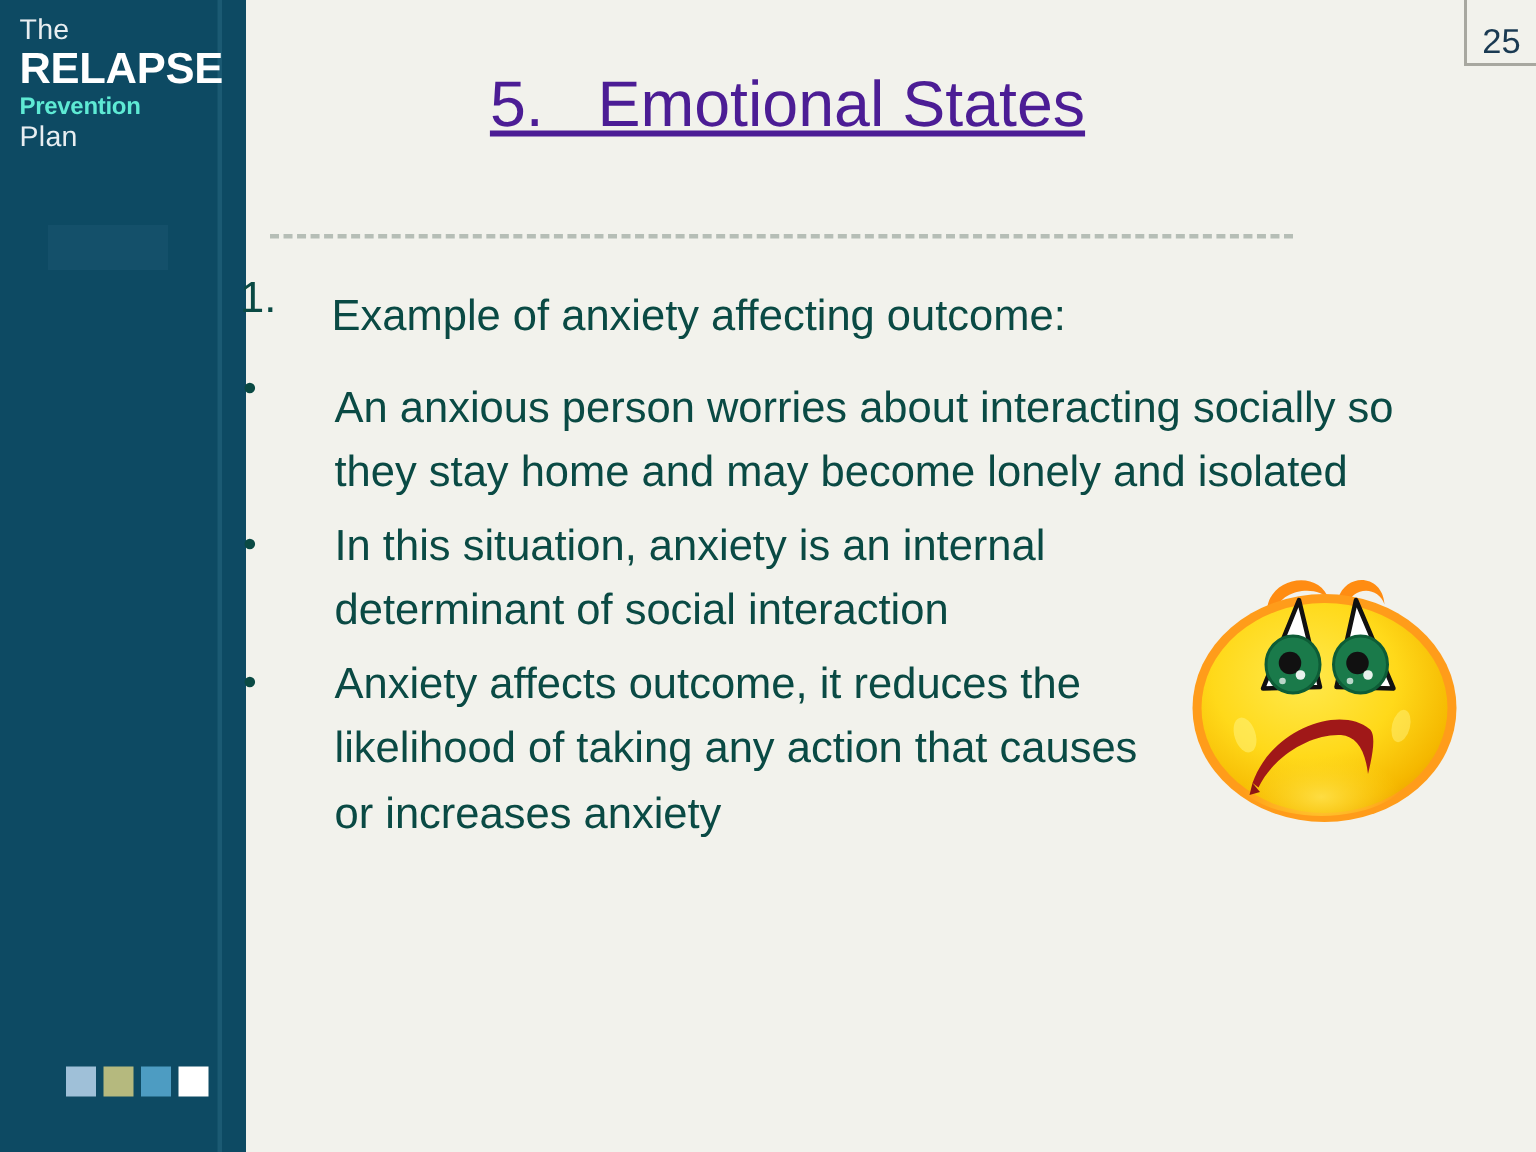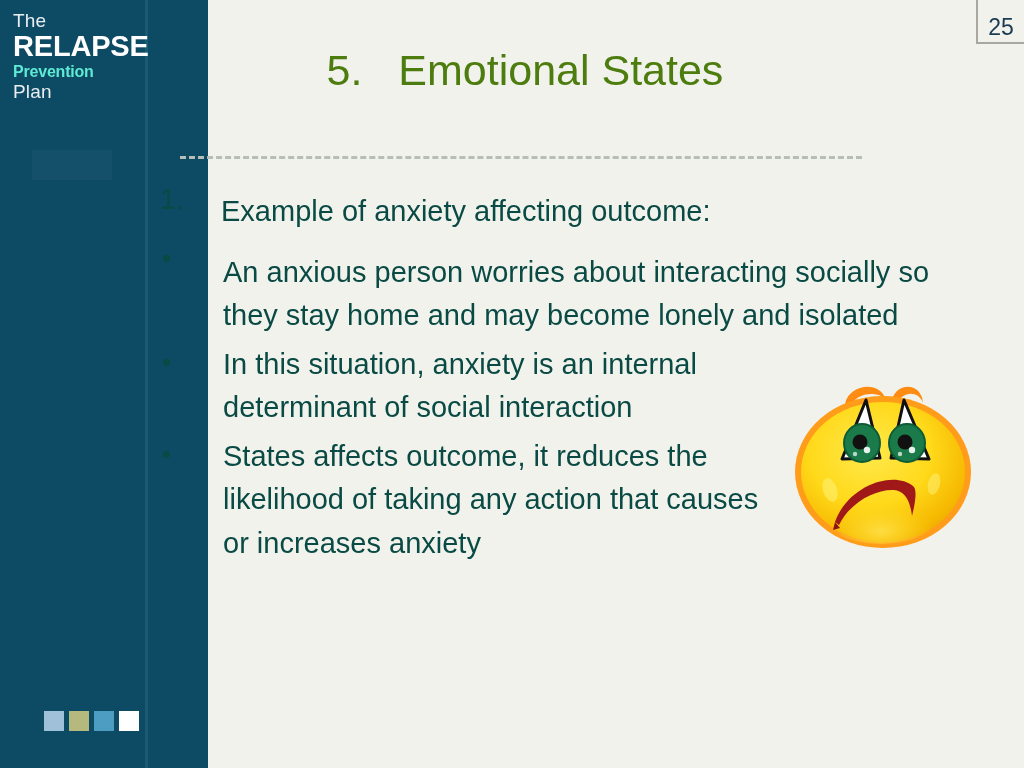--- a/index.html
+++ b/index.html
@@ -18,21 +18,20 @@
     overflow: hidden;
   }
 
   
   #sidebar {
     position: absolute;
     left: 0; top: 0;
     width: 164px;
     height: 768px;
     background: #0d4a63;
-    padding-left: 44px;
   }
   #sidebar-edge-line {
     position: absolute;
     left: 145px; top: 0;
     width: 3px; height: 768px;
     background: #1b5a73;
   }
   #sidebar-watermark {
     position: absolute;
     left: 32px; top: 150px;
@@ -180,40 +179,40 @@
       <div class="swatch" style="background: rgb(181, 185, 126);"></div>
       <div class="swatch" style="background: rgb(77, 156, 194);"></div>
       <div class="swatch" style="background: rgb(255, 255, 255);"></div>
     </div>
   </div>
 
   <div id="page-number-box">
     <span id="page-number-text">25</span>
   </div>
 
-  <div id="title" style="color: #4d7c0f;">5.   Emotional States</div>
+  <div id="title" style="color: #4c1d95; text-decoration: underline;">5.   Emotional States</div>
 
   <div id="divider"></div>
 
   <div id="body" style="color: rgb(10, 74, 68);">
       <div class="bullet-row">
         <div class="bullet-marker">1.</div>
         <div class="bullet-text w-wide">Example of anxiety affecting outcome:</div>
       </div>
       <div class="bullet-row">
         <div class="bullet-marker dot">•</div>
         <div class="bullet-text w-wide">An anxious person worries about interacting socially so they stay home and may become lonely and isolated</div>
       </div>
       <div class="bullet-row">
         <div class="bullet-marker dot">•</div>
         <div class="bullet-text w-narrow">In this situation, anxiety is an internal determinant of social interaction</div>
       </div>
       <div class="bullet-row">
         <div class="bullet-marker dot">•</div>
-        <div class="bullet-text w-narrow">States affects outcome, it reduces the likelihood of taking any action that causes or increases anxiety</div>
+        <div class="bullet-text w-narrow">Anxiety affects outcome, it reduces the likelihood of taking any action that causes or increases anxiety</div>
       </div>
     </div>
 
   <div id="emoji">
     <svg viewBox="0 0 200 185" width="200" height="185" xmlns="http://www.w3.org/2000/svg">
       <defs>
         <radialGradient id="faceGrad" cx="42%" cy="36%" r="72%">
           <stop offset="0%" stop-color="#ffe94d"></stop>
           <stop offset="52%" stop-color="#ffd91a"></stop>
           <stop offset="86%" stop-color="#f5b800"></stop>

